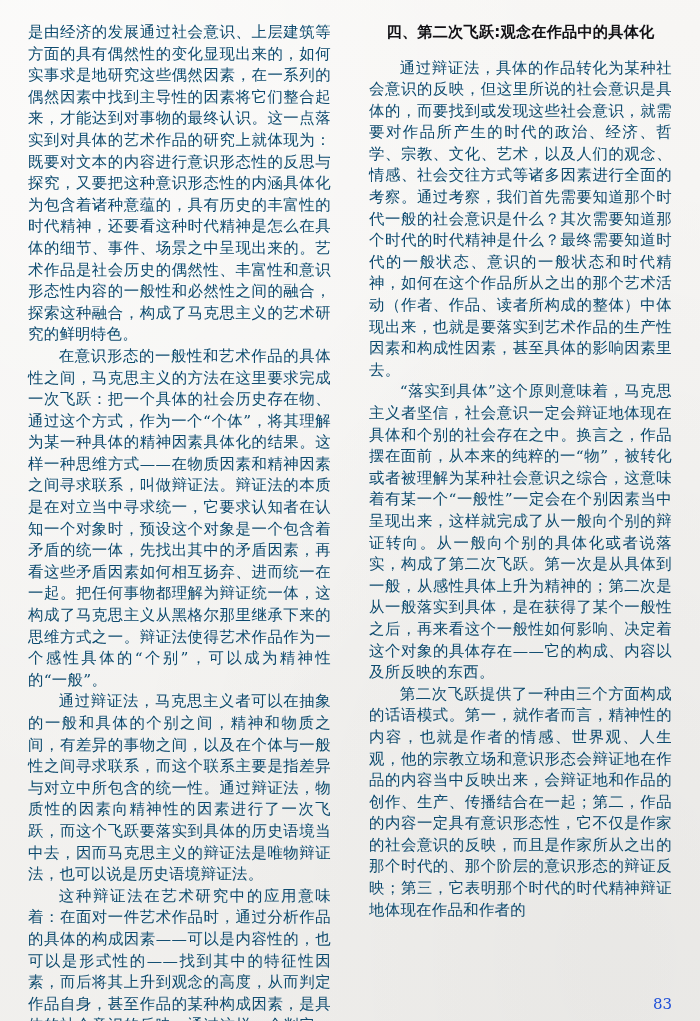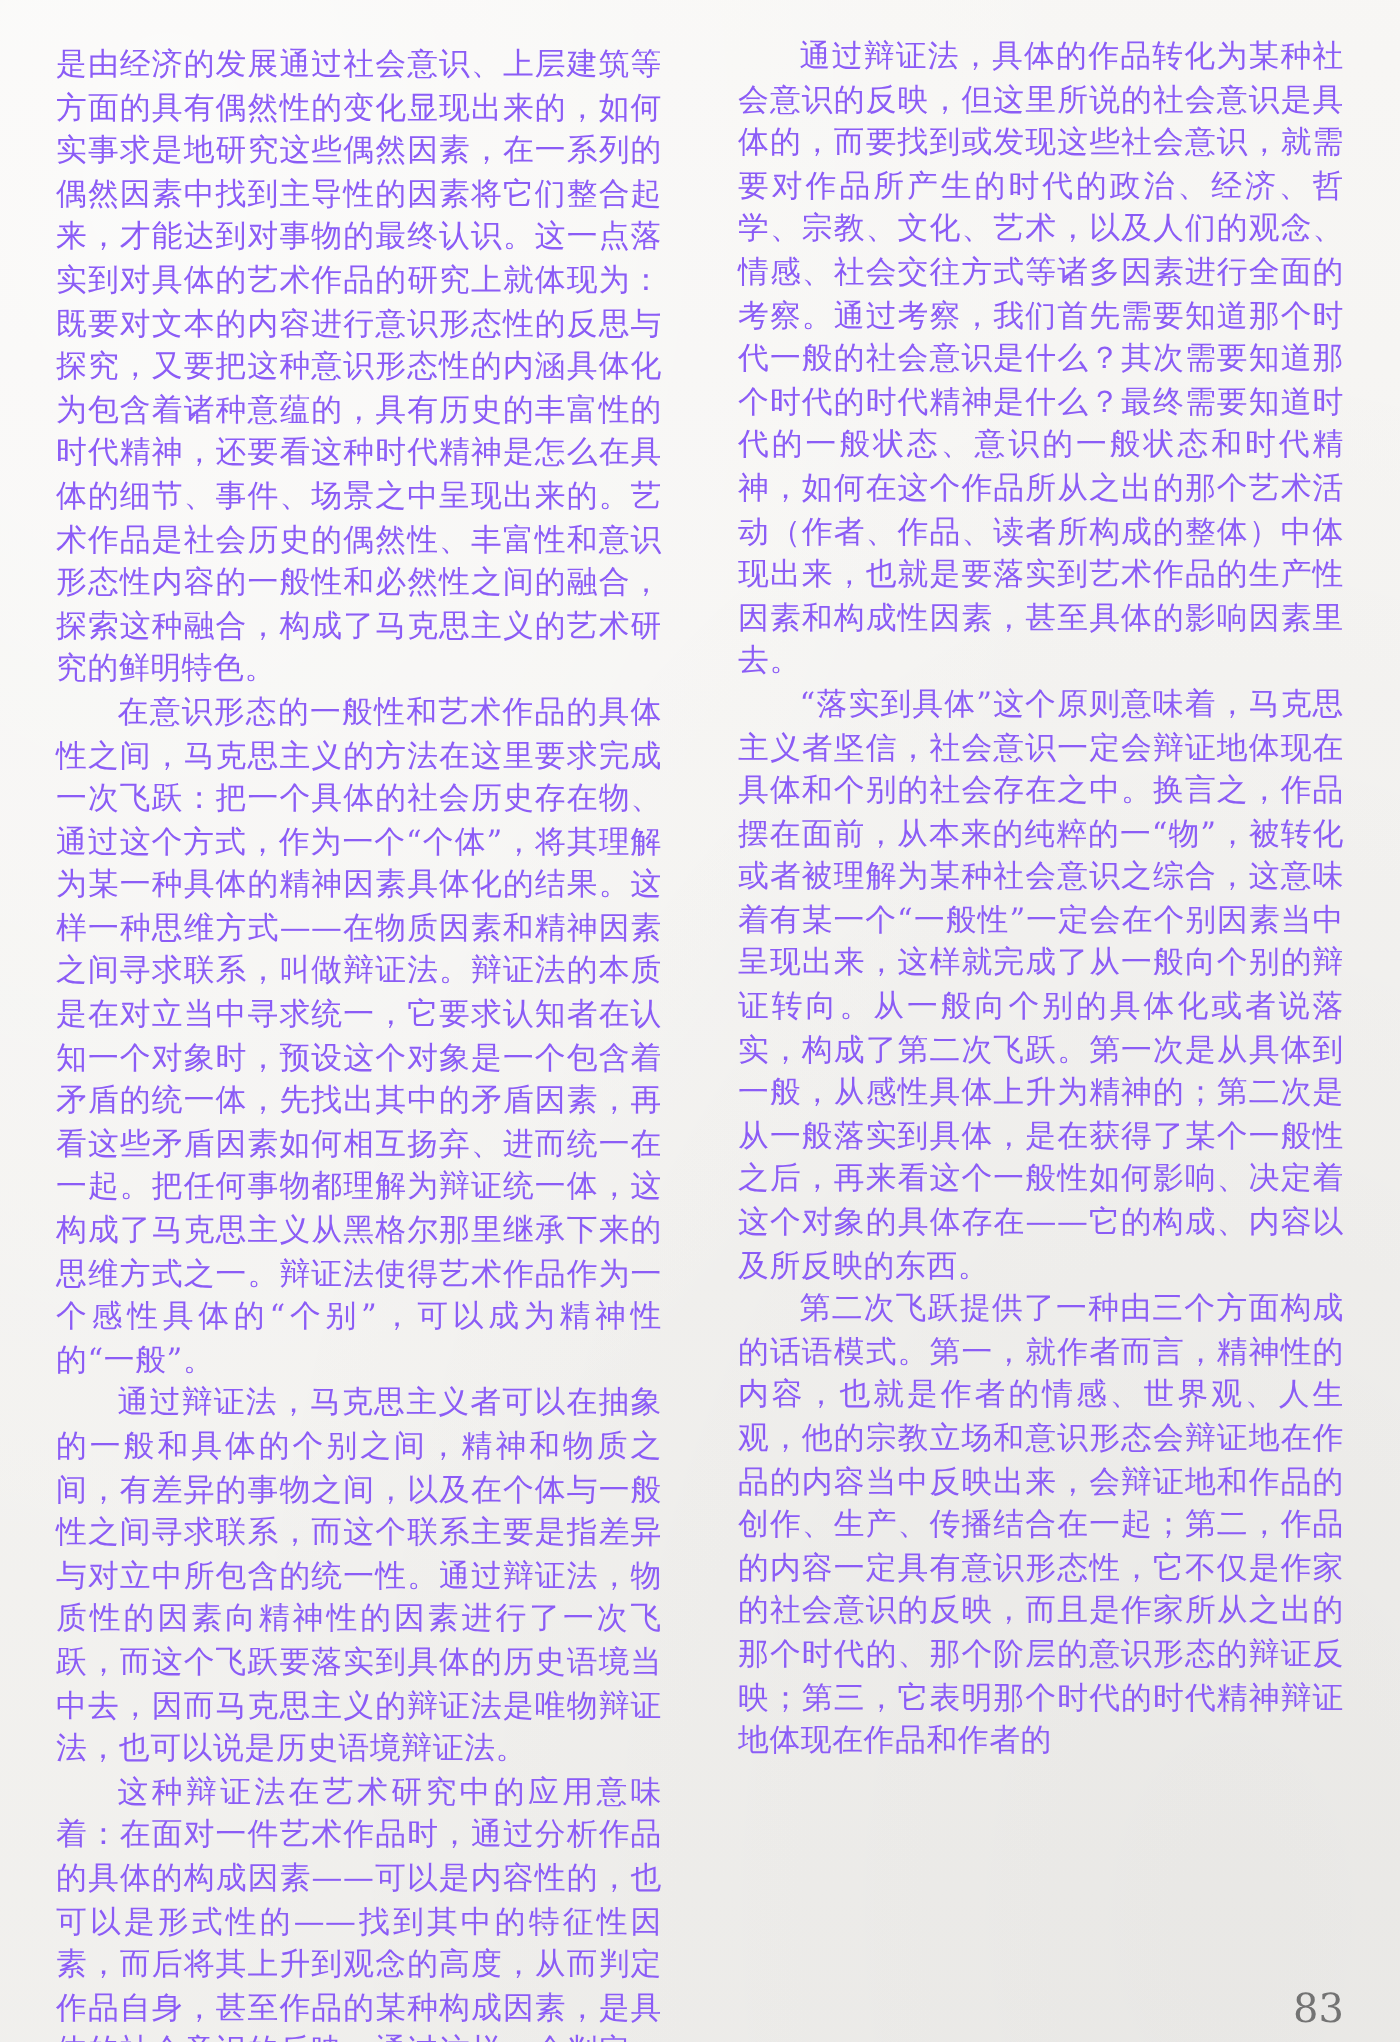--- a/index.html
+++ b/index.html
@@ -61,51 +61,52 @@
   }
   p.body-par {
     margin: 0;
     font-size: 15.4px;
     line-height: 21.6px;
     text-align: justify;
     text-justify: inter-character;
     text-indent: 2em;
     letter-spacing: 0.02em;
     word-break: break-all;
-    color: #8b5cf6;
+    color: #0c4a6e;
   }
   p.body-par.no-indent {
     text-indent: 0;
   }
   .page-number {
     position: absolute;
     right: 28px;
     bottom: 8px;
-    font-size: 20px;
+    font-size: 15px;
     line-height: 18px;
     font-family: "DejaVu Serif", "Liberation Serif", serif;
-    color: #737373;
+    color: #1d4ed8;
     z-index: 2;
   }
 </style>
 </head>
 <body>
 
 <div id="page">
 
   <div id="columns">
 
     <div class="column column-left">
       <p class="body-par no-indent">是由经济的发展通过社会意识、上层建筑等方面的具有偶然性的变化显现出来的，如何实事求是地研究这些偶然因素，在一系列的偶然因素中找到主导性的因素将它们整合起来，才能达到对事物的最终认识。这一点落实到对具体的艺术作品的研究上就体现为：既要对文本的内容进行意识形态性的反思与探究，又要把这种意识形态性的内涵具体化为包含着诸种意蕴的，具有历史的丰富性的时代精神，还要看这种时代精神是怎么在具体的细节、事件、场景之中呈现出来的。艺术作品是社会历史的偶然性、丰富性和意识形态性内容的一般性和必然性之间的融合，探索这种融合，构成了马克思主义的艺术研究的鲜明特色。</p>
       <p class="body-par">在意识形态的一般性和艺术作品的具体性之间，马克思主义的方法在这里要求完成一次飞跃：把一个具体的社会历史存在物、通过这个方式，作为一个“个体”，将其理解为某一种具体的精神因素具体化的结果。这样一种思维方式——在物质因素和精神因素之间寻求联系，叫做辩证法。辩证法的本质是在对立当中寻求统一，它要求认知者在认知一个对象时，预设这个对象是一个包含着矛盾的统一体，先找出其中的矛盾因素，再看这些矛盾因素如何相互扬弃、进而统一在一起。把任何事物都理解为辩证统一体，这构成了马克思主义从黑格尔那里继承下来的思维方式之一。辩证法使得艺术作品作为一个感性具体的“个别”，可以成为精神性的“一般”。</p>
       <p class="body-par">通过辩证法，马克思主义者可以在抽象的一般和具体的个别之间，精神和物质之间，有差异的事物之间，以及在个体与一般性之间寻求联系，而这个联系主要是指差异与对立中所包含的统一性。通过辩证法，物质性的因素向精神性的因素进行了一次飞跃，而这个飞跃要落实到具体的历史语境当中去，因而马克思主义的辩证法是唯物辩证法，也可以说是历史语境辩证法。</p>
       <p class="body-par">这种辩证法在艺术研究中的应用意味着：在面对一件艺术作品时，通过分析作品的具体的构成因素——可以是内容性的，也可以是形式性的——找到其中的特征性因素，而后将其上升到观念的高度，从而判定作品自身，甚至作品的某种构成因素，是具体的社会意识的反映。通过这样一个判定，就把对一件作品的认识，从构成性的分析转化为对一些观念性因素进行探究与反思的方式。通过这个方式，就可以在具体的社会历史语境和具体的社会意识与作品之间建构出联系，从而完成从物质因素向精神因素的飞跃，从感性的具体向观念的一般性的飞跃。</p>
     </div>
 
     <div class="column column-right">
+      <h2 class="section-heading">四、第二次飞跃:观念在作品中的具体化</h2>
       <p class="body-par">通过辩证法，具体的作品转化为某种社会意识的反映，但这里所说的社会意识是具体的，而要找到或发现这些社会意识，就需要对作品所产生的时代的政治、经济、哲学、宗教、文化、艺术，以及人们的观念、情感、社会交往方式等诸多因素进行全面的考察。通过考察，我们首先需要知道那个时代一般的社会意识是什么？其次需要知道那个时代的时代精神是什么？最终需要知道时代的一般状态、意识的一般状态和时代精神，如何在这个作品所从之出的那个艺术活动（作者、作品、读者所构成的整体）中体现出来，也就是要落实到艺术作品的生产性因素和构成性因素，甚至具体的影响因素里去。</p>
       <p class="body-par">“落实到具体”这个原则意味着，马克思主义者坚信，社会意识一定会辩证地体现在具体和个别的社会存在之中。换言之，作品摆在面前，从本来的纯粹的一“物”，被转化或者被理解为某种社会意识之综合，这意味着有某一个“一般性”一定会在个别因素当中呈现出来，这样就完成了从一般向个别的辩证转向。从一般向个别的具体化或者说落实，构成了第二次飞跃。第一次是从具体到一般，从感性具体上升为精神的；第二次是从一般落实到具体，是在获得了某个一般性之后，再来看这个一般性如何影响、决定着这个对象的具体存在——它的构成、内容以及所反映的东西。</p>
       <p class="body-par">第二次飞跃提供了一种由三个方面构成的话语模式。第一，就作者而言，精神性的内容，也就是作者的情感、世界观、人生观，他的宗教立场和意识形态会辩证地在作品的内容当中反映出来，会辩证地和作品的创作、生产、传播结合在一起；第二，作品的内容一定具有意识形态性，它不仅是作家的社会意识的反映，而且是作家所从之出的那个时代的、那个阶层的意识形态的辩证反映；第三，它表明那个时代的时代精神辩证地体现在作品和作者的</p>
     </div>
 
   </div>
 
   <div class="page-number">83</div>
 
 </div>

